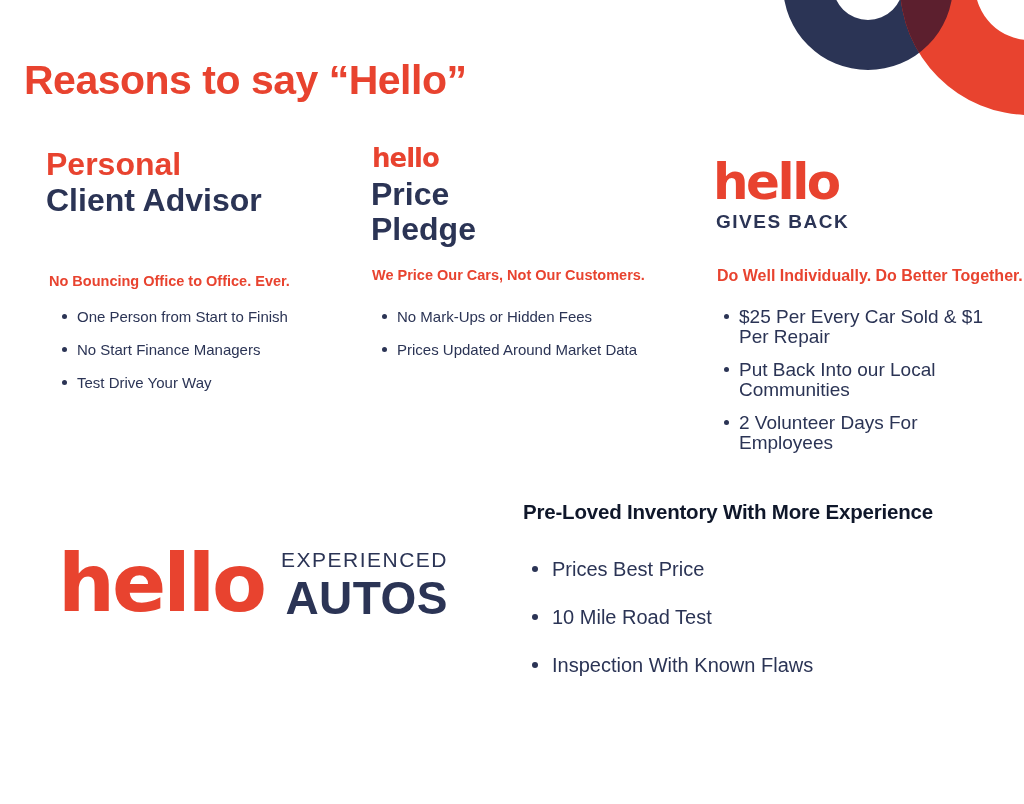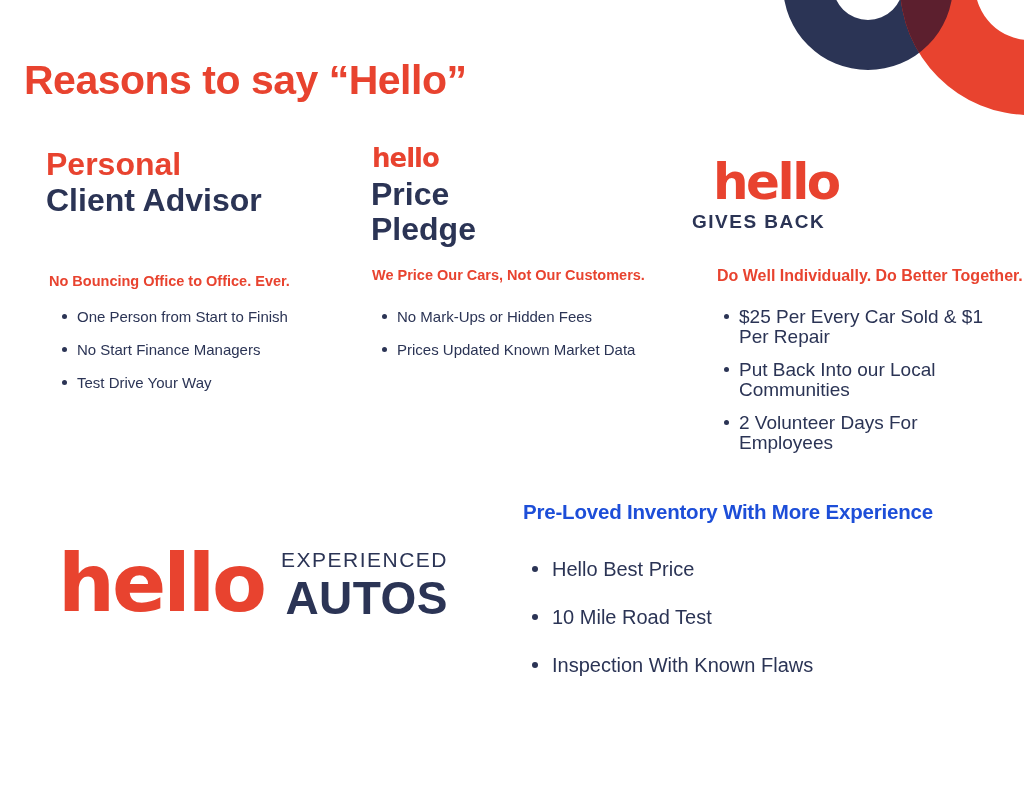--- a/index.html
+++ b/index.html
@@ -27,21 +27,21 @@
   .wordmark{
     font-family:"DejaVu Sans",sans-serif;font-weight:bold;color:#E8432F;
     letter-spacing:-1px;white-space:nowrap;line-height:1;
   }
   #col2-logo{position:absolute;left:372px;top:145px;font-size:26px;}
   #col2-heading{position:absolute;left:371px;top:177px;font-size:32px;font-weight:bold;line-height:35px;color:#2B3455;}
   #col2-heading span{display:block;}
 
   #col3-logo{position:absolute;left:713px;top:157px;font-size:50px;letter-spacing:-2.5px;}
   #col3-logo-sub{
-    position:absolute;left:692px;top:211px;font-size:19px;font-weight:bold;
+    position:absolute;left:716px;top:211px;font-size:19px;font-weight:bold;
     color:#2B3455;letter-spacing:1.5px;white-space:nowrap;
   }
 
   
   .tagline{
     position:absolute;top:267px;font-size:14.5px;font-weight:bold;color:#E8432F;
     white-space:nowrap;
   }
   #col1-tagline{left:49px;margin-top:6px;}
   #col2-tagline{left:372px;}
@@ -67,21 +67,21 @@
     font-weight:normal;white-space:nowrap;line-height:24px;
   }
   #footer-logo-bottom{
     display:block;font-size:46px;font-weight:bold;color:#2B3455;
     letter-spacing:0.5px;white-space:nowrap;line-height:46px;margin-top:3px;
   }
 
   
   #footer-heading{
     position:absolute;left:523px;top:500px;font-size:20.5px;font-weight:bold;
-    color:#1d4ed8;white-space:nowrap;letter-spacing:-0.2px;
+    color:#0f172a;white-space:nowrap;letter-spacing:-0.2px;
   }
   #footer-bullets{left:524px;top:548px;}
   #footer-bullets li{font-size:20px;line-height:26px;margin-bottom:22px;}
   #footer-bullets .dot{width:6px;height:6px;margin:10px 14px 0 0;}
 </style>
 </head>
 <body>
 
 <div id="canvas">
 
@@ -124,21 +124,21 @@
     <span>Pledge</span>
   </div>
   <div class="tagline" id="col2-tagline">We Price Our Cars, Not Our Customers.</div>
   <ul class="bullets col-bullets" id="col2-bullets">
     <li>
       <span class="dot"></span>
       <span>No Mark-Ups or Hidden Fees</span>
     </li>
     <li>
       <span class="dot"></span>
-      <span>Prices Updated Known Market Data</span>
+      <span>Prices Updated Around Market Data</span>
     </li>
   </ul>
 
   <div class="wordmark" id="col3-logo">hello</div>
   <div id="col3-logo-sub">GIVES BACK</div>
   <div class="tagline" id="col3-tagline">Do Well Individually. Do Better Together.</div>
   <ul class="bullets col-bullets" id="col3-bullets">
     <li>
       <span class="dot"></span>
       <span>$25 Per Every Car Sold &amp; $1 Per Repair</span>
@@ -156,21 +156,21 @@
   <div class="wordmark" id="footer-logo-word">hello</div>
   <div id="footer-logo-right">
     <span id="footer-logo-top">EXPERIENCED</span>
     <span id="footer-logo-bottom">AUTOS</span>
   </div>
 
   <div id="footer-heading">Pre-Loved Inventory With More Experience</div>
   <ul class="bullets" id="footer-bullets">
     <li>
       <span class="dot"></span>
-      <span>Hello Best Price</span>
+      <span>Prices Best Price</span>
     </li>
     <li>
       <span class="dot"></span>
       <span>10 Mile Road Test</span>
     </li>
     <li>
       <span class="dot"></span>
       <span>Inspection With Known Flaws</span>
     </li>
   </ul>

